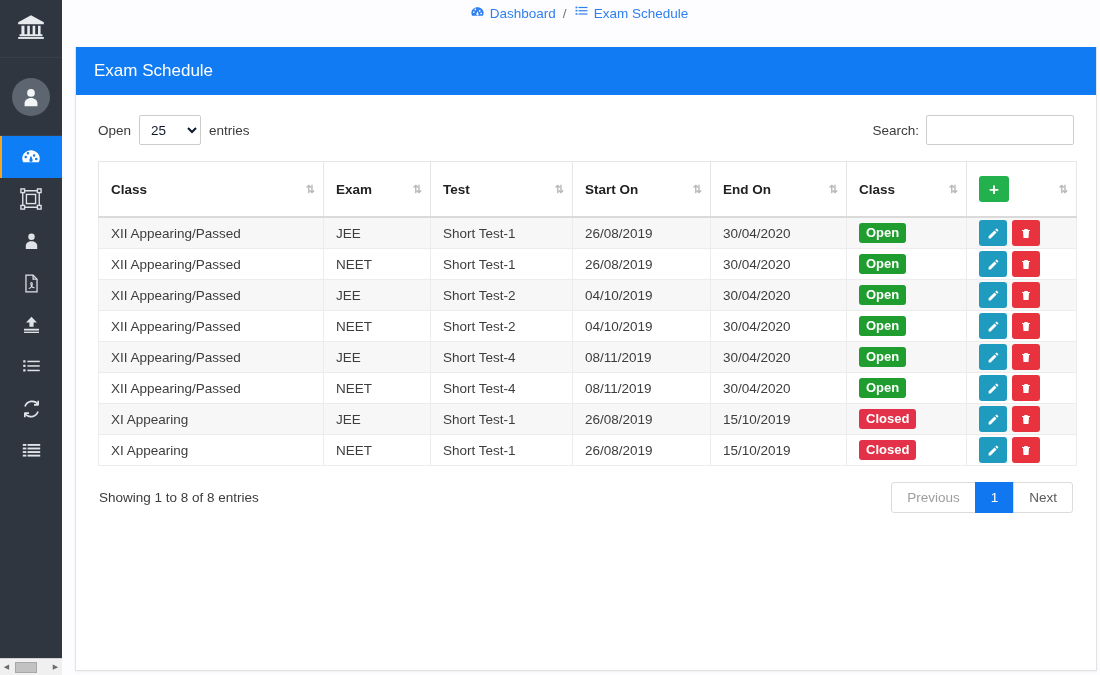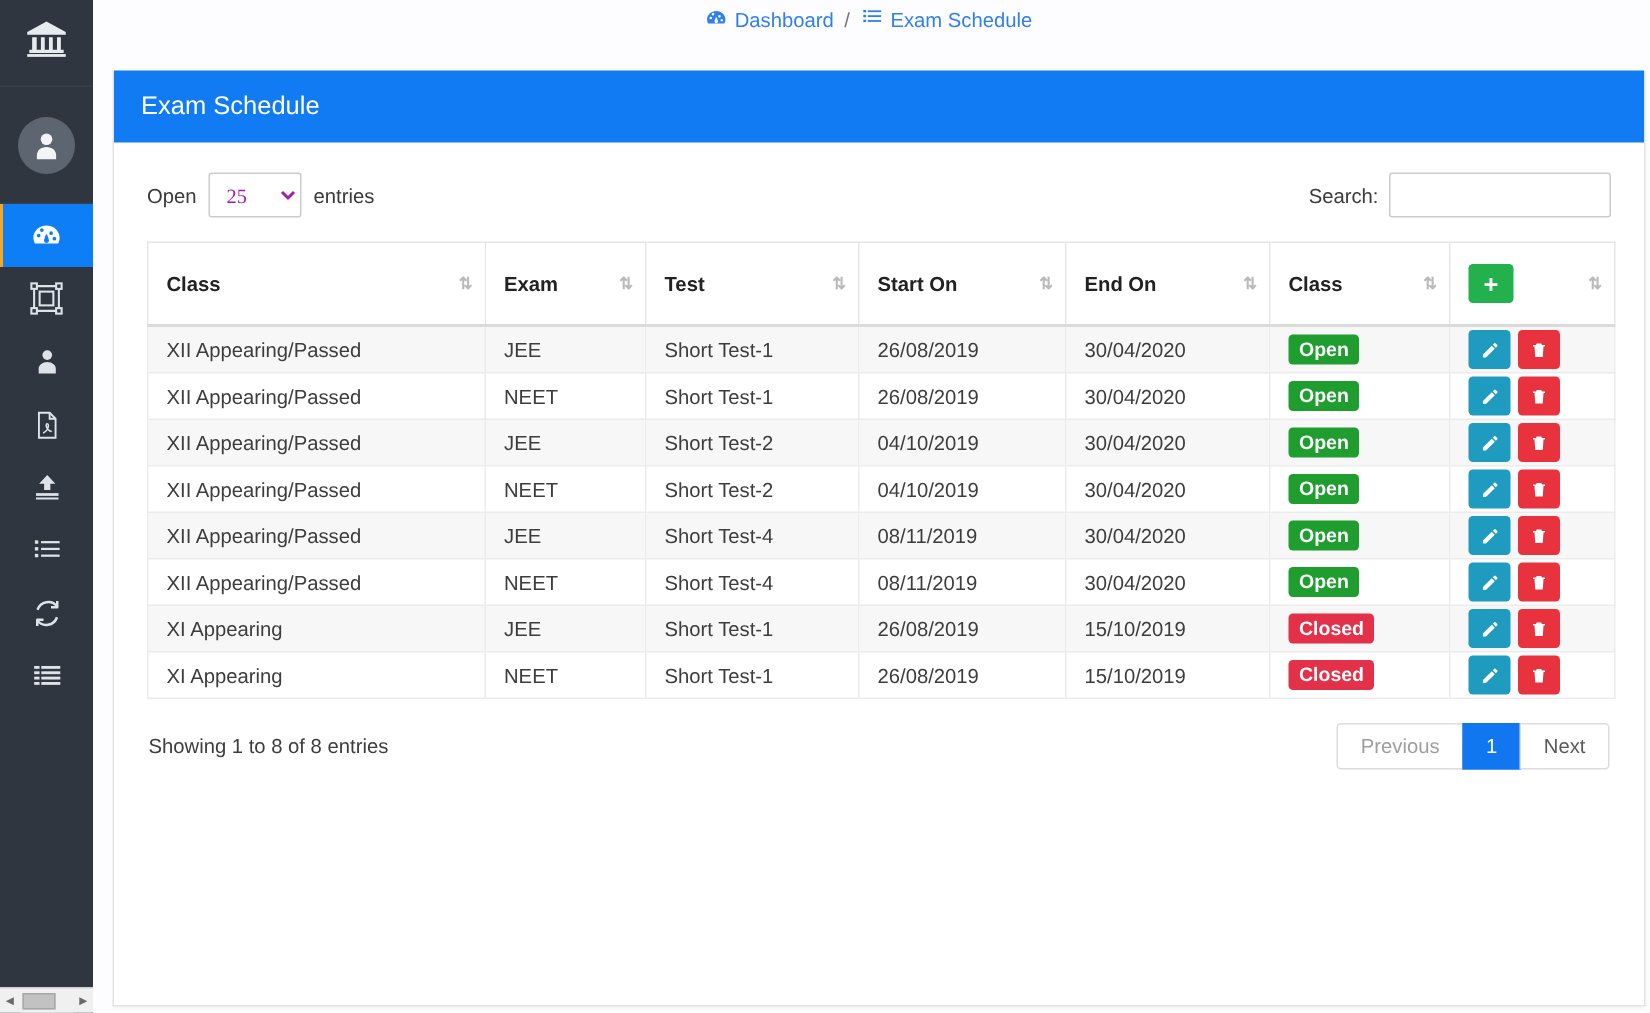--- a/index.html
+++ b/index.html
@@ -104,22 +104,22 @@
   
   .ctrl-row {
     display: flex; align-items: center; justify-content: space-between;
     height: 42px;
   }
   .dt-length { font-size: 13.5px; color: #3a3a3a; display:flex; align-items:center; gap:8px;}
   .dt-length select {
     height: 30px; width: 62px;
     padding: 2px 4px 2px 7px;
     font-size: 13.5px;
-    font-family: Liberation Serif, serif;
-    border: 1px solid #ccc; background: #fff; color:#a21caf;
+    font-family: Liberation Sans, sans-serif;
+    border: 1px solid #ccc; background: #fff; color:#0f172a;
     border-radius: 2px;
   }
   .dt-filter { font-size: 13.5px; color: #3a3a3a; display:flex; align-items:center; gap:7px;}
   .dt-filter input {
     height: 30px; width: 148px;
     border: 1px solid #ccc; border-radius: 2px;
     padding: 2px 6px; font-size: 13px;
     font-family: "Liberation Sans", sans-serif;
   }
 

